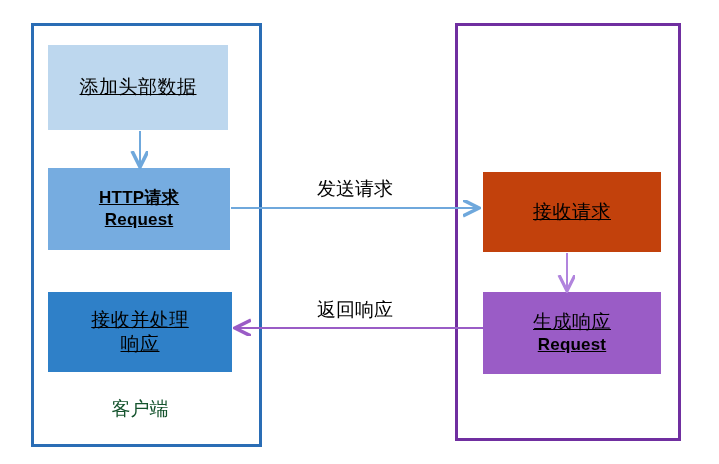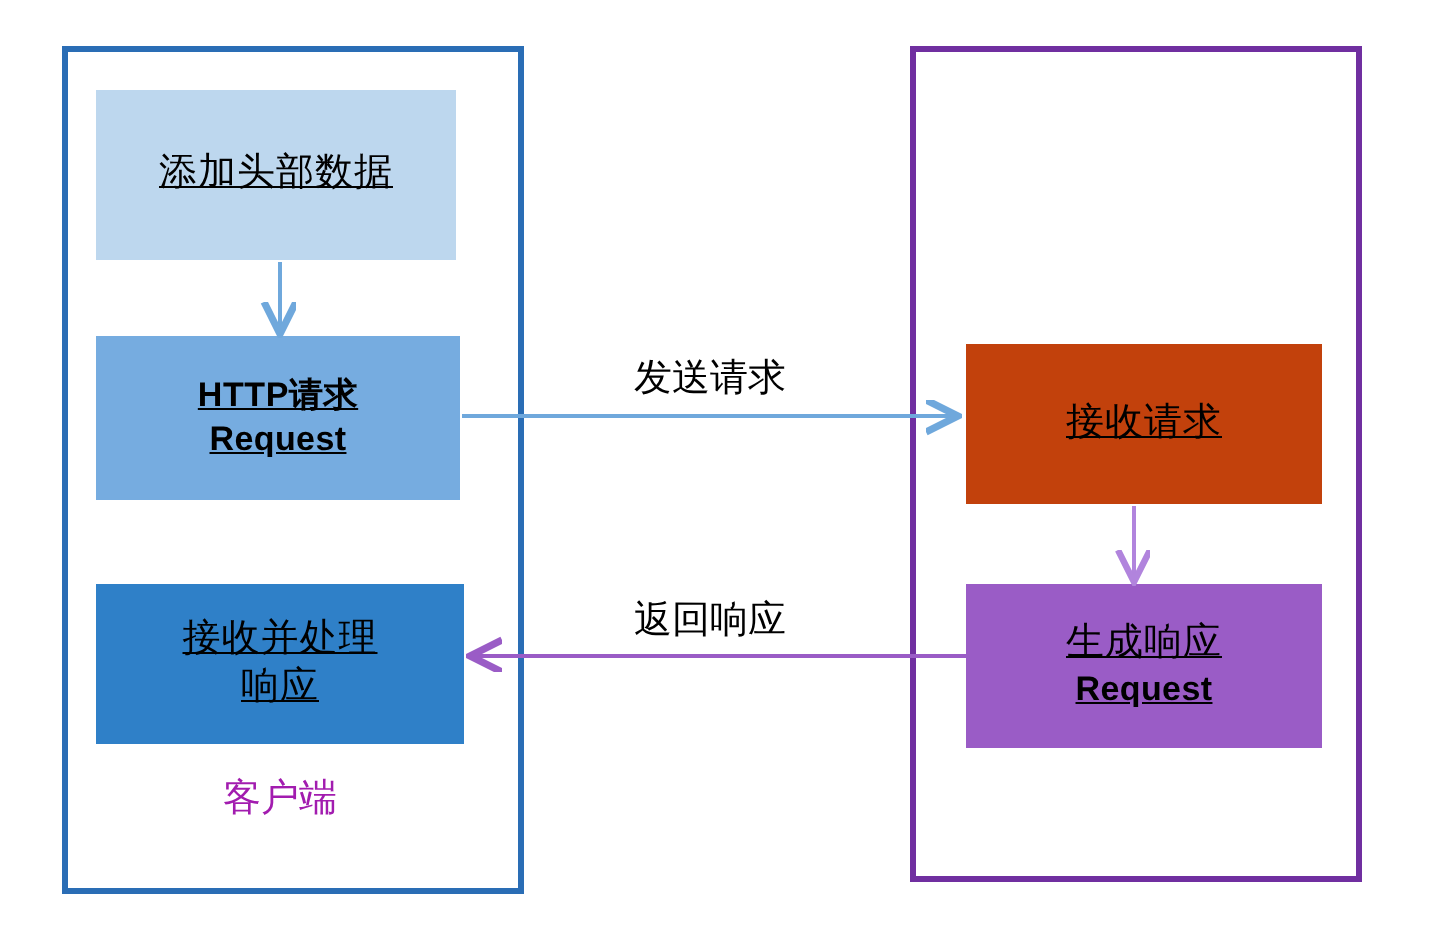--- a/index.html
+++ b/index.html
@@ -104,23 +104,23 @@
 
   
   .panel-label {
     position: absolute;
     font-size: 19px;
     text-align: center;
     white-space: nowrap;
   }
   #label-client {
     left: 48px;
-    top: 386px;
+    top: 396px;
     width: 184px;
-    color: #a21caf;
+    color: #14532d;
   }
   #label-server {
     left: 483px;
     top: 393px;
     width: 178px;
     color: #9a5cc6;
   }
 
   
   .arrow-label {

